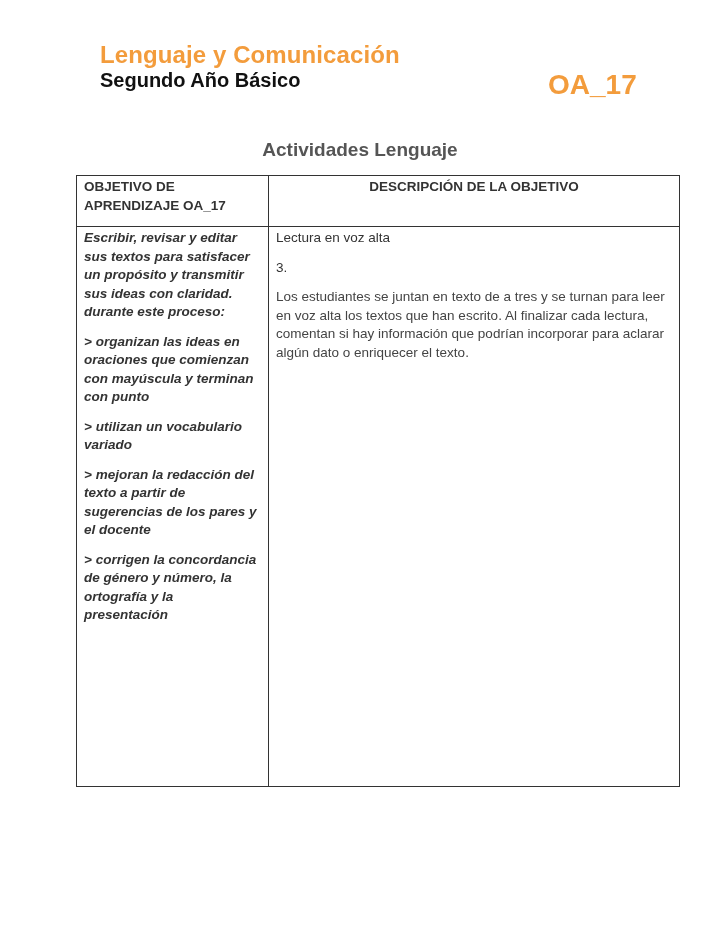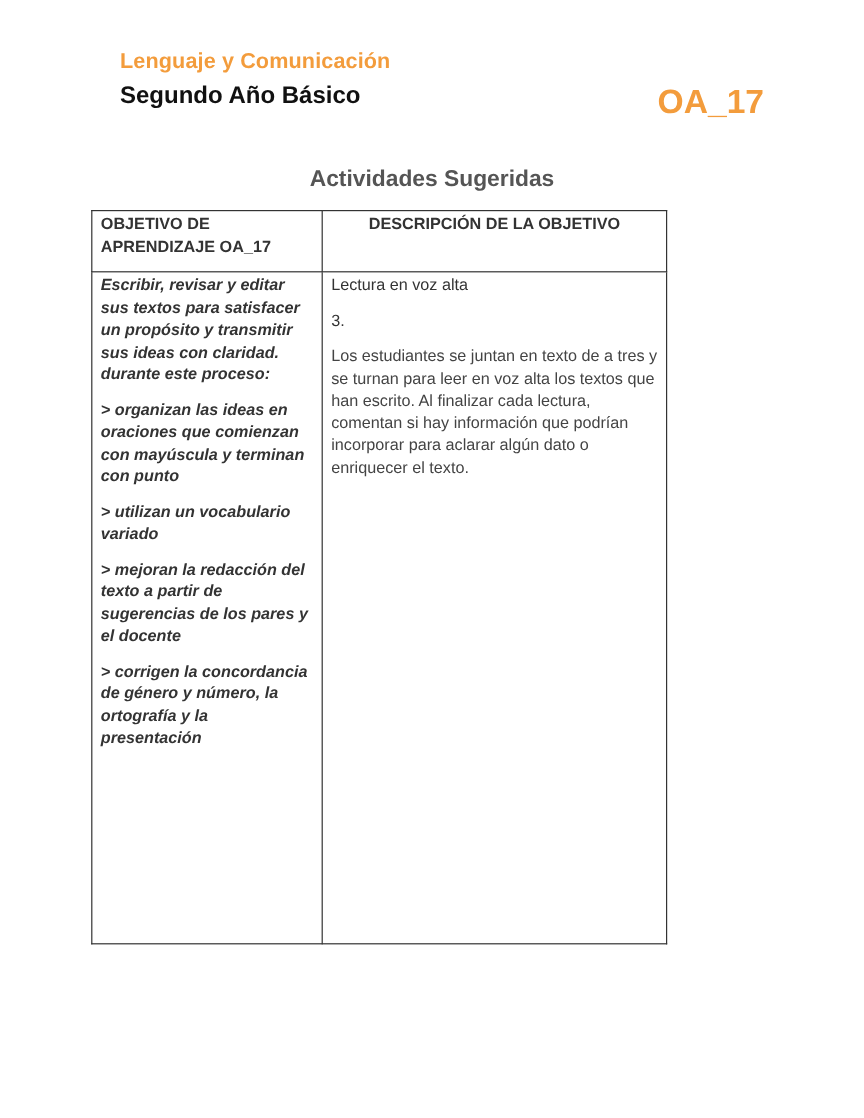--- a/index.html
+++ b/index.html
@@ -1,38 +1,38 @@
 <!DOCTYPE html>
 <html><head>
 <meta charset="utf-8">
 <style>
   html, body { margin:0; padding:0; background:#ffffff; }
   body { width:720px; height:932px; position:relative; overflow:hidden; font-family:"Liberation Sans", sans-serif; }
-  .subject { position:absolute; left:100px; top:41px; font-size:18px; font-weight:bold; color:#f39c3c; letter-spacing:0.1px; }
+  .subject { position:absolute; left:100px; top:41px; font-size:24px; font-weight:bold; color:#f39c3c; letter-spacing:0.1px; }
   .grade { position:absolute; left:100px; top:69px; font-size:20px; font-weight:bold; color:#111; }
   .code { position:absolute; left:548px; top:69px; font-size:28px; font-weight:bold; color:#f39c3c; }
   .section-title { position:absolute; left:0; width:720px; top:139px; text-align:center; font-size:19px; font-weight:bold; color:#555; }
-  table.act { position:absolute; left:76px; top:175px; width:480px; height:612px; border-collapse:collapse; table-layout:fixed; }
+  table.act { position:absolute; left:76px; top:175px; width:604px; height:612px; border-collapse:collapse; table-layout:fixed; }
   table.act td, table.act th { border:1.5px solid #333; vertical-align:top; padding:2px 7px; font-size:13.5px; color:#333; line-height:18.5px; }
   table.act th { font-weight:bold; height:46px; }
   th.c1 { width:177px; text-align:left; }
   th.c2 { text-align:center; }
   td.obj { font-weight:bold; color:#333; padding-top:1px;font-style:italic; }
   td.obj p { margin:0 0 11px 0; }
   td.desc p { margin:0 0 11px 0; }
   td.desc .title, td.desc .num { font-weight:normal; }
   td.desc .body { color:#444; font-weight:normal; }
 </style>
 </head>
 <body>
 
 <div class="subject">Lenguaje y Comunicación</div>
 <div class="grade">Segundo Año Básico</div>
 <div class="code">OA_17</div>
-<div class="section-title">Actividades Sugeridas</div>
+<div class="section-title">Actividades Lenguaje</div>
 
 <table class="act">
   <tbody>
       <tr>
     <th class="c1">OBJETIVO DE APRENDIZAJE OA_17</th>
     <th class="c2">DESCRIPCIÓN DE LA OBJETIVO</th>
   </tr>
   <tr>
     <td class="obj">
       <p>Escribir, revisar y editar sus textos para satisfacer un propósito y transmitir sus ideas con claridad. durante este proceso:</p>

